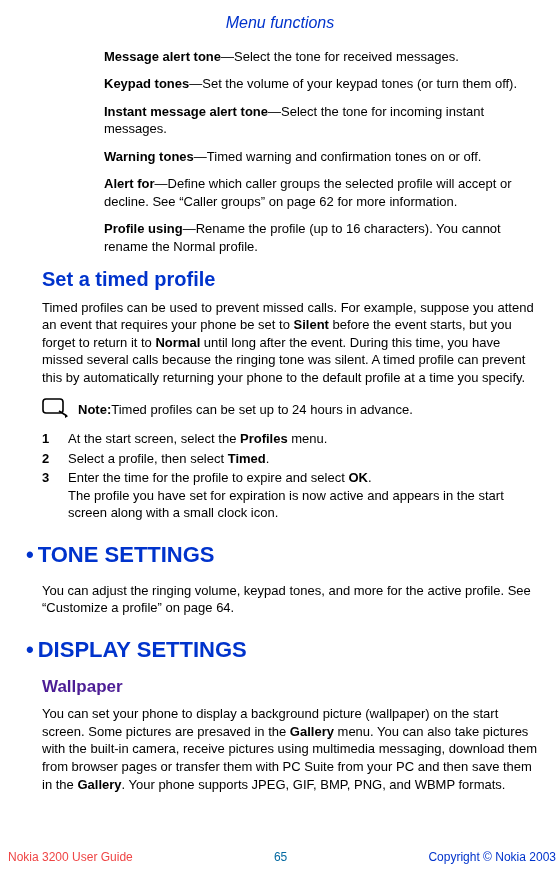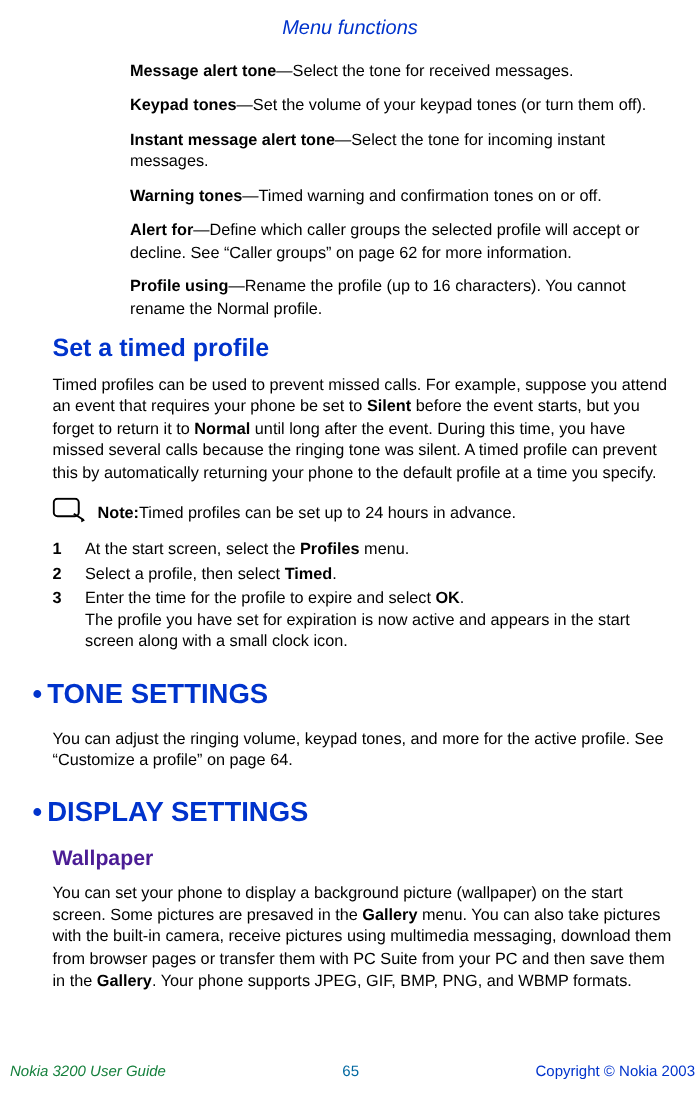--- a/index.html
+++ b/index.html
@@ -100,22 +100,21 @@
     bottom: 10px;
     left: 0;
     right: 0;
     display: flex;
     justify-content: space-between;
     align-items: baseline;
     padding: 0 4px 0 8px;
     font-size: 12px;
   }
   .footer .left {
-    color: #15803d;
-    font-style: italic;
+    color: #ef4444;
   }
   .footer .center {
     color: #0369a1;
   }
   .footer .right {
     color: #0033cc;
   }
 </style>
 </head>
 <body>

